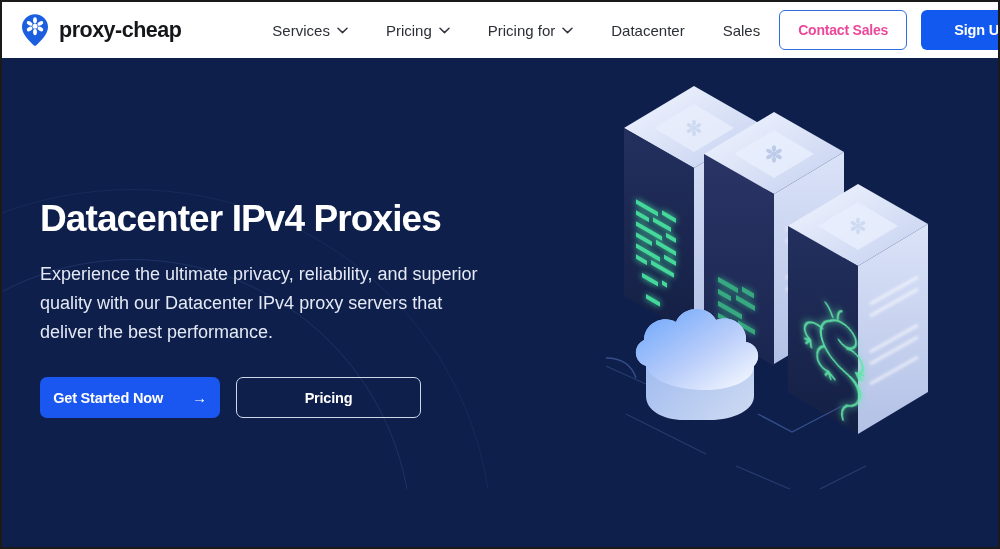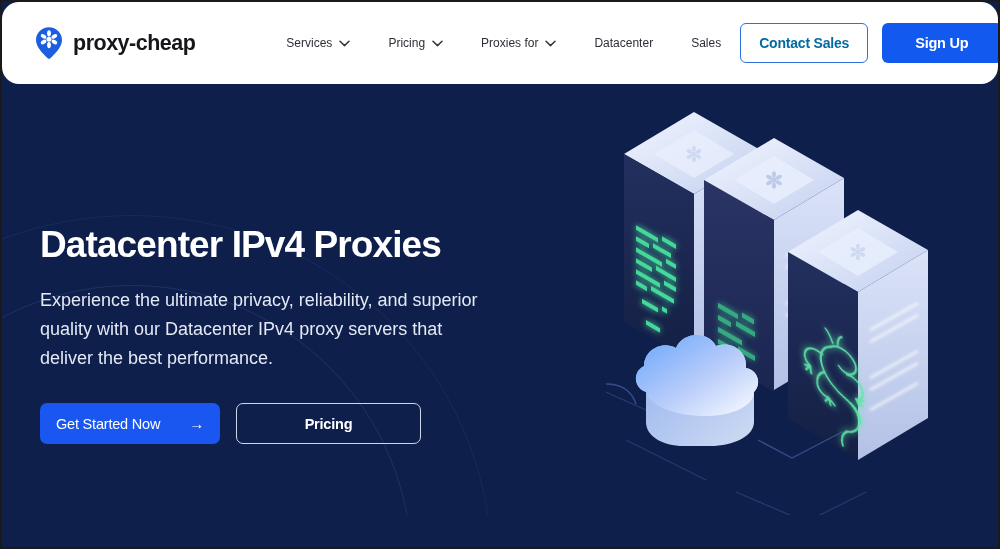--- a/index.html
+++ b/index.html
@@ -17,27 +17,26 @@
     width: 1000px;
     height: 549px;
     border: 2px solid #1a1a1a;
     background: #0e1f4b;
     overflow: hidden;
   }
 
   
   .header {
     position: relative;
-    height: 82px;
+    height: 56px;
     background: #ffffff;
     display: flex;
     align-items: center;
-    padding: 0 20px 0 32px;
+    padding: 0 20px 0 18px;
     z-index: 20;
-    border-radius: 17px;
   }
 
   .brand {
     display: flex;
     align-items: center;
     gap: 9px;
     flex: 0 0 auto;
   }
   .brand-mark {
     width: 30px;
@@ -55,21 +54,21 @@
   .nav {
     display: flex;
     align-items: center;
     margin-left: 72px;
     gap: 0px;
   }
   .nav-item {
     display: flex;
     align-items: center;
     gap: 7px;
-    font-size: 12px;
+    font-size: 15px;
     color: #2c2f36;
     padding: 8px 19px;
     cursor: pointer;
     white-space: nowrap;
     justify-content: space-between;
   }
   .chev {
     width: 11px;
     height: 7px;
     display: block;
@@ -78,21 +77,21 @@
 
   .header-actions {
     margin-left: auto;
     display: flex;
     align-items: center;
     gap: 14px;
   }
   .btn-contact {
     font-size: 14px;
     font-weight: 600;
-    color: #0369a1;
+    color: #ec4899;
     background: #ffffff;
     border: 1px solid #2f6fe0;
     border-radius: 6px;
     padding: 11px 18px;
     cursor: pointer;
     letter-spacing: -0.2px;
     white-space: nowrap;
     font-family: "Liberation Sans", sans-serif;
   }
   .btn-signup {
@@ -166,21 +165,21 @@
     gap: 16px;
   }
   .btn-start {
     display: inline-flex;
     align-items: center;
     justify-content: center;
     gap: 29px;
     background: #1a56f0;
     color: #ffffff;
     font-size: 14.5px;
-    font-weight: 400;
+    font-weight: 700;
     letter-spacing: -0.2px;
     border: none;
     border-radius: 7px;
     width: 180px;
     height: 41px;
     cursor: pointer;
     font-family: "Liberation Sans", sans-serif;
   }
   .btn-start .arrow { font-size: 15px; line-height: 1; }
   .btn-pricing {
@@ -244,21 +243,21 @@
       </div>
 
       <div class="nav-item">
         <span>Pricing</span>
         <svg class="chev" viewBox="0 0 11 7">
           <path d="M1 1.3 L5.5 5.6 L10 1.3" fill="none" stroke="#33363d" stroke-width="1.5" stroke-linecap="round" stroke-linejoin="round"></path>
         </svg>
       </div>
 
       <div class="nav-item">
-        <span>Proxies for</span>
+        <span>Pricing for</span>
         <svg class="chev" viewBox="0 0 11 7">
           <path d="M1 1.3 L5.5 5.6 L10 1.3" fill="none" stroke="#33363d" stroke-width="1.5" stroke-linecap="round" stroke-linejoin="round"></path>
         </svg>
       </div>
 
       <div class="nav-item">
         <span>Datacenter</span>
       </div>
 
       <div class="nav-item">

